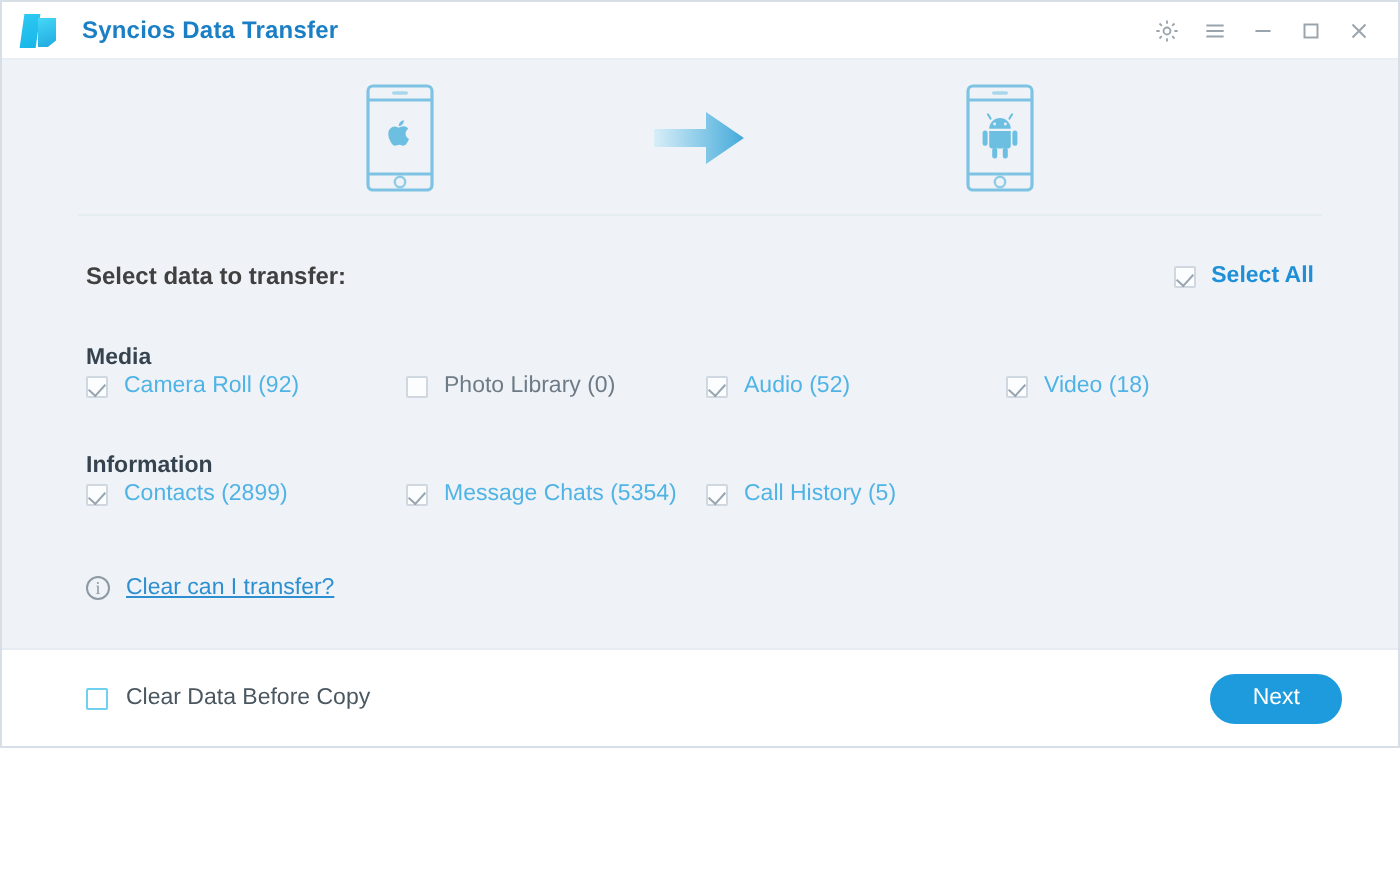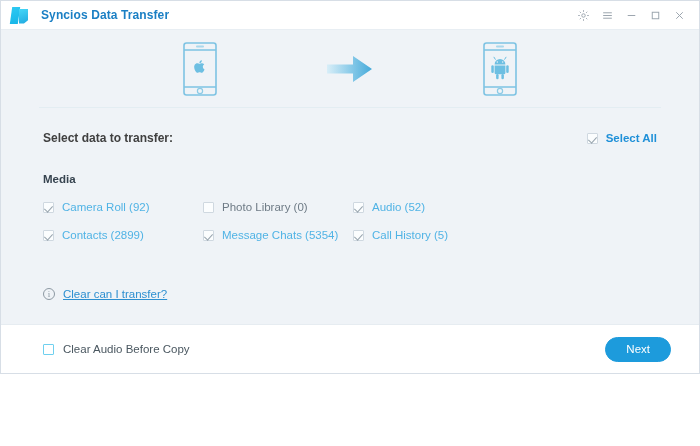--- a/index.html
+++ b/index.html
@@ -75,21 +75,21 @@
   }
   .select-all { margin-left: auto; display: flex; align-items: center; }
 
   .group-title {
     font-size: 11.5px; font-weight: bold; color: #36434f;
     margin-top: 28px;
   }
   .grid {
     display: grid;
     grid-template-columns: 160px 150px 150px 1fr;
-    margin-top: 16px;
+    margin-top: 2px;
   }
 
   
   .cb-item { display: flex; align-items: center; cursor: default; }
   .box {
     width: 11px; height: 11px; flex: 0 0 auto;
     border: 1px solid #cfd8e0; background: #fbfdfe;
     position: relative; border-radius: 1px;
   }
   .box.checked::after {
@@ -247,22 +247,27 @@
         <span class="cb-label">Camera Roll (92)</span>
       </div>
       <div class="cb-item">
         <span class="box"></span>
         <span class="cb-label off">Photo Library (0)</span>
       </div>
       <div class="cb-item">
         <span class="box checked"></span>
         <span class="cb-label">Audio (52)</span>
       </div>
-    </div>
-
+      <div class="cb-item">
+        <span class="box checked"></span>
+        <span class="cb-label">Video (18)</span>
+      </div>
+    </div>
+
+    <div class="group-title">Information</div>
     <div class="grid">
       <div class="cb-item">
         <span class="box checked"></span>
         <span class="cb-label">Contacts (2899)</span>
       </div>
       <div class="cb-item">
         <span class="box checked"></span>
         <span class="cb-label">Message Chats (5354)</span>
       </div>
       <div class="cb-item">
@@ -274,20 +279,20 @@
 
     <div class="helprow">
       <span class="info-ico">i</span>
       <span class="helplink">Clear can I transfer?</span>
     </div>
   </div>
 
   <div class="footer">
     <div class="cb-item">
       <span class="clear-box"></span>
-      <span class="clear-label">Clear Audio Before Copy</span>
+      <span class="clear-label">Clear Data Before Copy</span>
     </div>
     <div class="btns">
       <div class="btn btn-next">Next</div>
     </div>
   </div>
 
 </div>
 
 </body></html>

